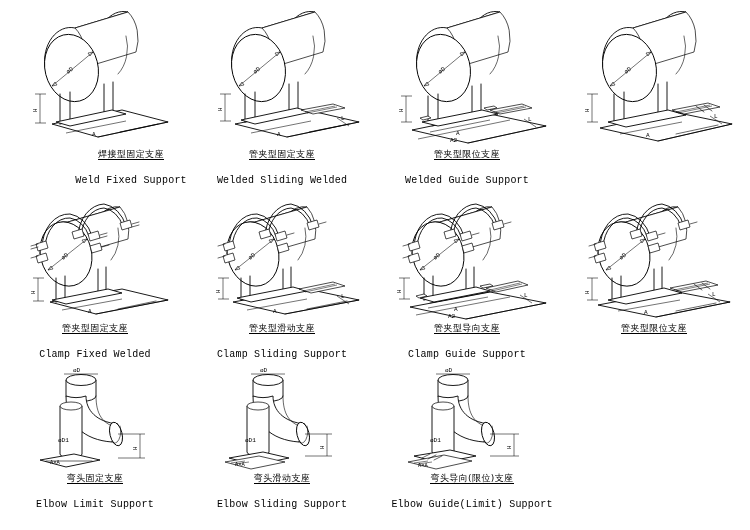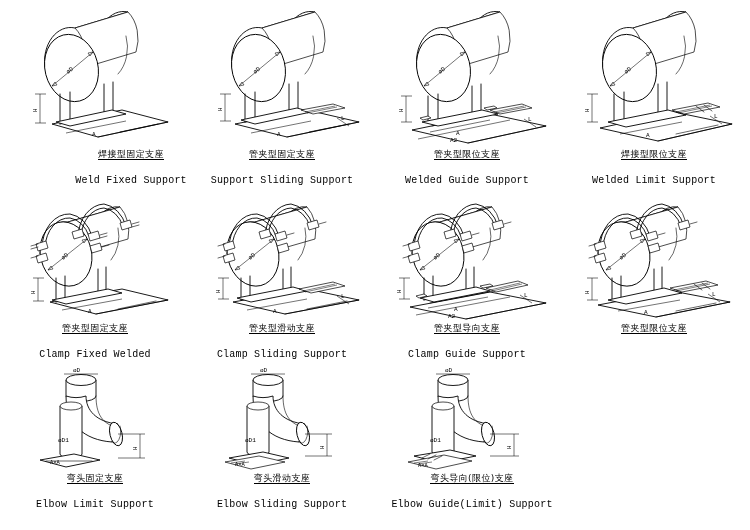--- a/index.html
+++ b/index.html
@@ -148,21 +148,21 @@
       <line class="dim" x1="33" y1="88" x2="44" y2="88"></line>
       <line class="dim" x1="33" y1="115" x2="44" y2="115"></line>
       <text class="dimtxt" x="35" y="105" transform="rotate(-90 35 105)">H</text>
       <line class="dim" x1="64" y1="127" x2="124" y2="115"></line>
       <text class="dimtxt" x="90" y="130">A</text>
       <line class="dim" x1="150" y1="112" x2="162" y2="120"></line>
       <text class="dimtxt" x="154" y="114">L</text>
     </svg>
     <div class="caption" style="top:138px;">
       <span class="cap-cn">管夹型固定支座</span>
-      <span class="cap-en">Support Sliding Support</span>
+      <span class="cap-en">Welded Sliding Welded</span>
     </div>
   </div>
 
   <div class="panel" style="left:372px; top:6px; width:190px; height:165px;">
     <svg class="fig" width="190" height="140" viewBox="0 0 190 140">
       <polygon class="face" points="40,124 118,108 174,120 96,137"></polygon>
       <polyline class="lnt" points="96,137 174,120"></polyline>
       <polyline class="lnt" points="60,120 138,104"></polyline>
       <path class="face" d="M45,62 A26,34 0 0 1 75,22 L128,6 A26,34 0 0 0 98,46 Z"></path>
       <path class="facel" d="M75,22 L128,6 A26,34 0 0 1 136,46 L83,62 A26,34 0 0 0 75,22 Z" fill="#ffffff"></path>
@@ -230,24 +230,20 @@
       <polyline class="lnt" points="146,99 154,105"></polyline>
       <line class="dim" x1="34" y1="88" x2="34" y2="116"></line>
       <line class="dim" x1="29" y1="88" x2="40" y2="88"></line>
       <line class="dim" x1="29" y1="116" x2="40" y2="116"></line>
       <text class="dimtxt" x="31" y="106" transform="rotate(-90 31 106)">H</text>
       <line class="dim" x1="62" y1="128" x2="124" y2="116"></line>
       <text class="dimtxt" x="88" y="131">A</text>
       <line class="dim" x1="152" y1="110" x2="164" y2="118"></line>
       <text class="dimtxt" x="156" y="112">L</text>
     </svg>
-    <div class="caption" style="top:138px;">
-      <span class="cap-cn">焊接型限位支座</span>
-      <span class="cap-en">Welded Limit Support</span>
-    </div>
   </div>
 
   <div class="panel" style="left:0px; top:190px; width:190px; height:160px;">
     <svg class="fig" width="190" height="135" viewBox="0 0 190 135">
       <polygon class="face" points="50,112 122,99 168,110 96,124"></polygon>
       <polyline class="lnt" points="96,124 168,110"></polyline>
       <polyline class="lnt" points="118,119 156,111"></polyline>
 
       <path class="face" d="M40,64 A25,32 0 0 1 68,32 L120,17 A25,32 0 0 0 92,49 Z"></path>
       <path class="facel" d="M68,32 L120,17 A25,32 0 0 1 128,49 L76,64 A25,32 0 0 0 68,32 Z" fill="#ffffff"></path>

